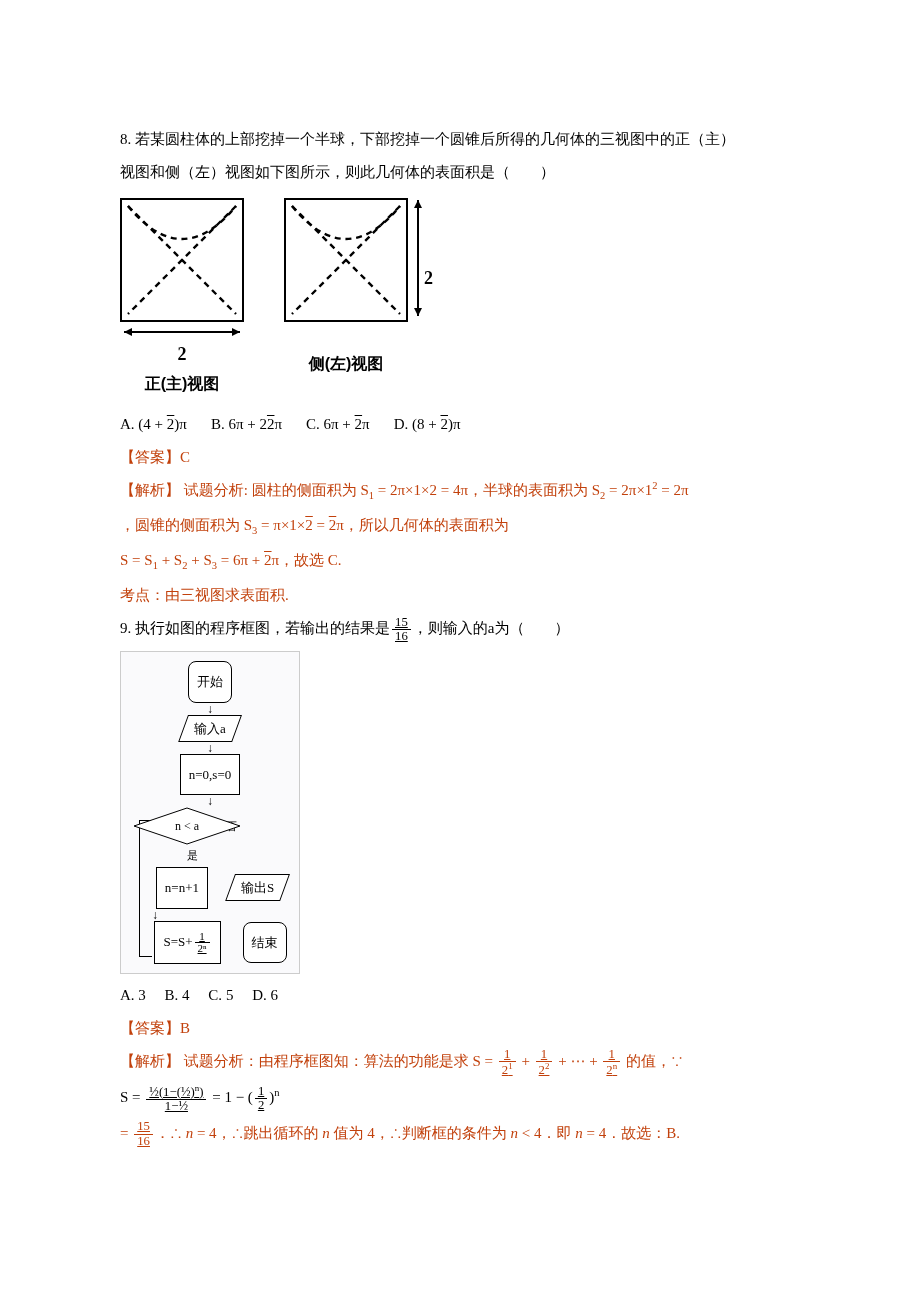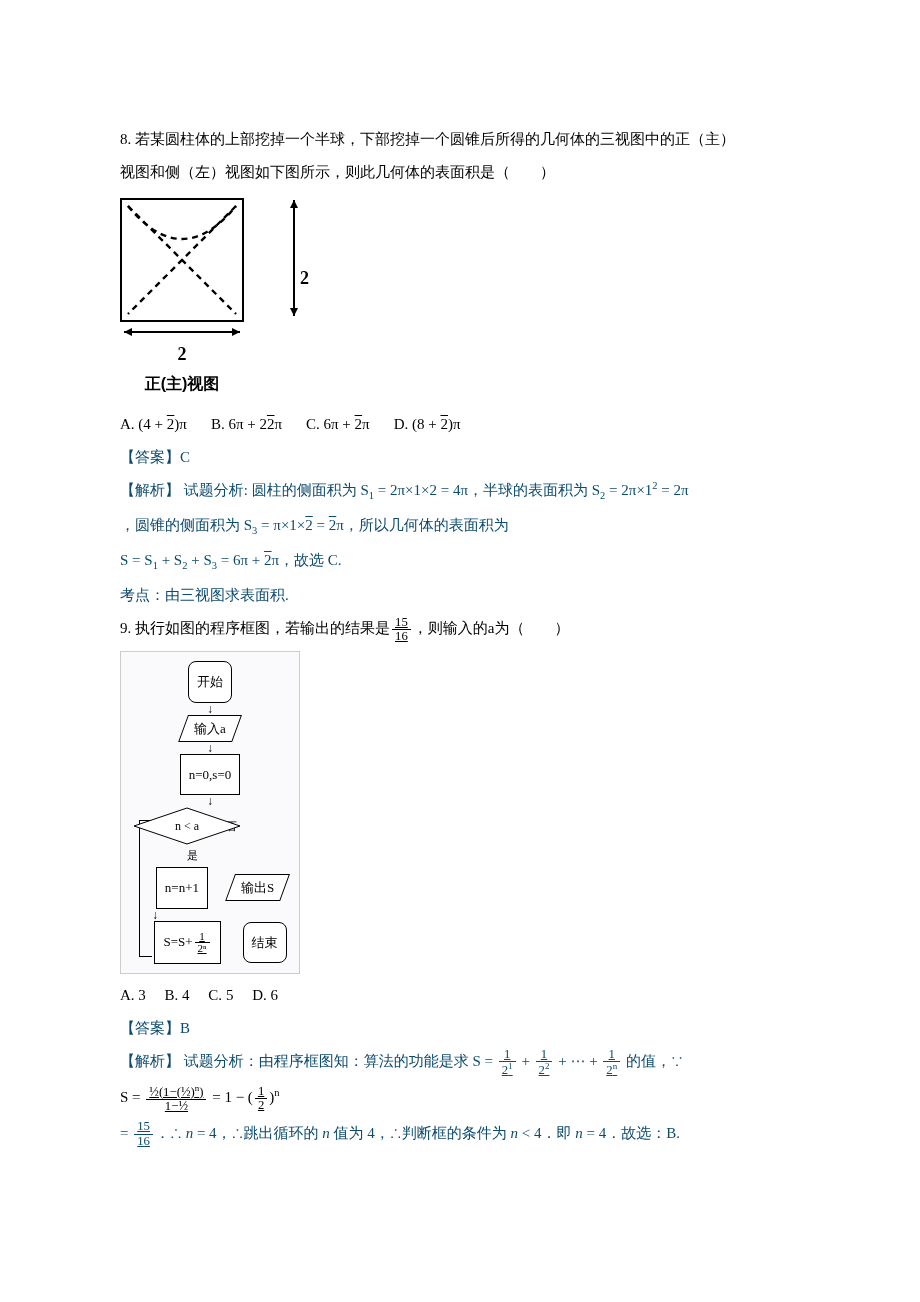--- a/index.html
+++ b/index.html
@@ -6,21 +6,21 @@
     font-family: "SimSun", "宋体", serif;
     font-size: 15px;
     line-height: 1.8;
     color: #000;
     background: #fff;
     margin: 0;
     padding: 120px 120px 60px 120px;
     width: 920px;
     box-sizing: border-box;
   }
-  .red { color: #0c4a6e; }
+  .red { color: #c2410c; }
   .para { margin: 6px 0; }
   .figure-row { display: flex; gap: 40px; margin: 12px 0; }
   .figure-container {
     display: flex;
     flex-direction: column;
     align-items: center;
   }
   .figure-box {
     border: 2px solid #000;
     width: 120px;
@@ -135,20 +135,31 @@
       <svg width="120" height="12">
           <line x1="2" y1="6" x2="118" y2="6" stroke="#000" stroke-width="2"></line>
           <polygon points="2,6 10,2 10,10" fill="#000"></polygon>
           <polygon points="118,6 110,2 110,10" fill="#000"></polygon>
         </svg>
     </div>
     <div class="math" style="font-weight:bold;font-size:18px;">2</div>
     <div class="figure-label">正(主)视图</div>
   </div>
   <div style="display:flex;">
+    <div class="figure-container">
+      <div class="figure-box">
+        <svg viewBox="0 0 100 100">
+          <path d="M5 5 Q50 60 95 5" stroke="#000" stroke-width="2" stroke-dasharray="5,4" fill="none"></path>
+          <line x1="5" y1="5" x2="95" y2="95" stroke="#000" stroke-width="2" stroke-dasharray="5,4"></line>
+          <line x1="95" y1="5" x2="5" y2="95" stroke="#000" stroke-width="2" stroke-dasharray="5,4"></line>
+        </svg>
+      </div>
+      <div style="height:24px"></div>
+      <div class="figure-label">侧(左)视图</div>
+    </div>
     <div class="figure-dim-vert">
       <svg width="12" height="120">
           <line x1="6" y1="2" x2="6" y2="118" stroke="#000" stroke-width="2"></line>
           <polygon points="6,2 2,10 10,10" fill="#000"></polygon>
           <polygon points="6,118 2,110 10,110" fill="#000"></polygon>
         </svg>
     </div>
     <div class="math" style="font-weight:bold;font-size:18px;align-self:center;margin-top:-40px;">2</div>
   </div>
 </div>

